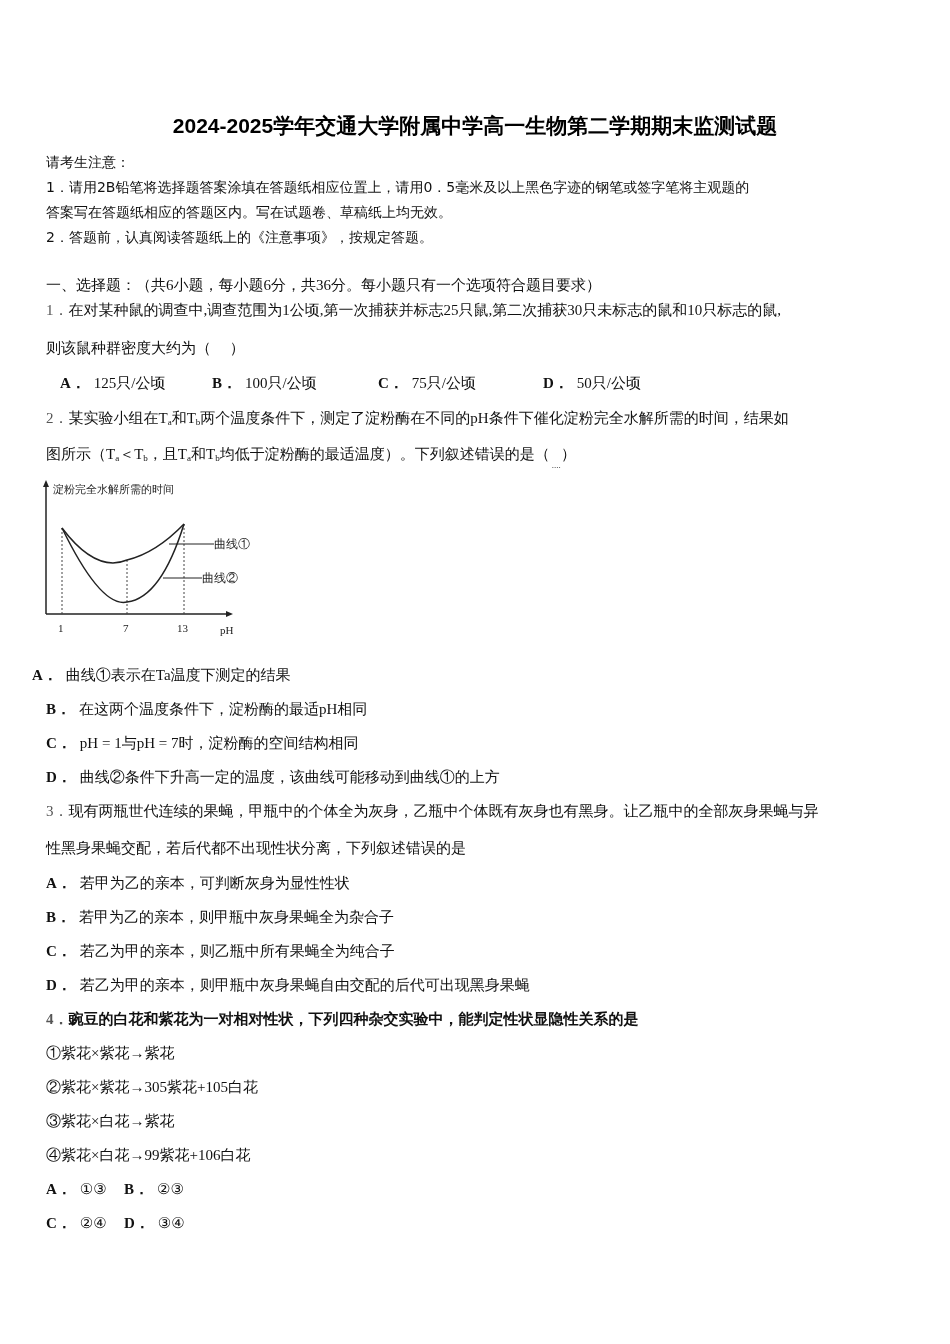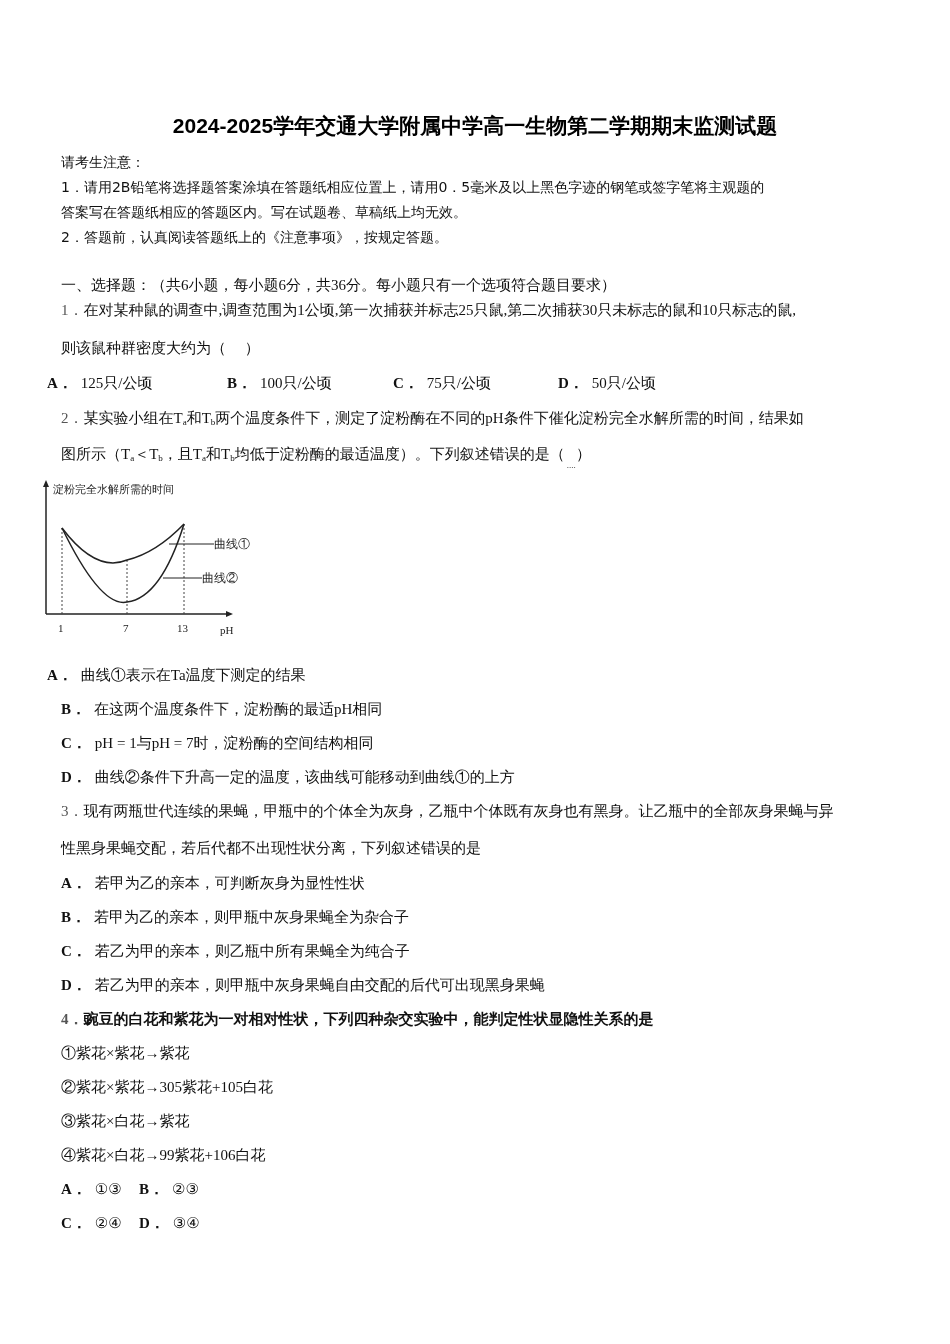--- a/index.html
+++ b/index.html
@@ -1,21 +1,21 @@
 <!DOCTYPE html>
 <html><head>
 <meta charset="utf-8">
 <style>
   html, body { margin:0; padding:0; background:#ffffff; }
   body { width:950px; height:1344px; position:relative; overflow:hidden;
          font-family: "Liberation Serif", "DejaVu Serif", serif; color:#111; }
   .abs { position:absolute; white-space:nowrap; }
   .title { left:0; width:950px; top:112px; text-align:center; font-family:"Liberation Sans","DejaVu Sans",sans-serif;
            font-weight:bold; font-size:21px; letter-spacing:0px; color:#000; }
-  .line { font-size:15px; line-height:20px;margin-left:15px; }
+  .line { font-size:15px; line-height:20px; }
   .notice { font-family:"DejaVu Sans", sans-serif; font-size:14px; }
   .opt { font-size:15px; }
   .opt b { font-weight:bold; margin-right:8px; }
   .qnum { color:#555; }
   .dots { position:relative; }
   .dots::after { content:"...."; position:absolute; left:2px; top:9px; font-size:9px; letter-spacing:0px; }
   sub { font-size:9px; vertical-align:-2px; }
   .chart { position:absolute; left:36px; top:478px; width:230px; height:170px; }
   .chart svg text { font-family:"Liberation Serif","DejaVu Serif",serif; }
 </style>
@@ -28,21 +28,21 @@
 <div class="abs line notice" style="left:46px;top:177px;">1．请用2B铅笔将选择题答案涂填在答题纸相应位置上，请用0．5毫米及以上黑色字迹的钢笔或签字笔将主观题的</div>
 <div class="abs line notice" style="left:46px;top:202px;">答案写在答题纸相应的答题区内。写在试题卷、草稿纸上均无效。</div>
 <div class="abs line notice" style="left:46px;top:227px;">2．答题前，认真阅读答题纸上的《注意事项》，按规定答题。</div>
 
 <div class="abs line" style="left:46px;top:275px;">一、选择题：（共6小题，每小题6分，共36分。每小题只有一个选项符合题目要求）</div>
 
 <div class="abs line" style="left:46px;top:300px;">
   <span class="qnum">1．</span><span>在对某种鼠的调查中,调查范围为1公顷,第一次捕获并标志25只鼠,第二次捕获30只未标志的鼠和10只标志的鼠,</span>
 </div>
 <div class="abs line" style="left:46px;top:338px;">则该鼠种群密度大约为（　 ）</div>
-<div class="abs line opt" style="left:32px;top:373px;text-align:right;"><b>A．</b><span>125只/公顷</span></div>
+<div class="abs line opt" style="left:60px;top:373px;text-align:right;"><b>A．</b><span>125只/公顷</span></div>
 <div class="abs line opt" style="left:212px;top:373px;"><b>B．</b><span>100只/公顷</span></div>
 <div class="abs line opt" style="left:378px;top:373px;"><b>C．</b><span>75只/公顷</span></div>
 <div class="abs line opt" style="left:543px;top:373px;"><b>D．</b><span>50只/公顷</span></div>
 
 <div class="abs line" style="left:46px;top:408px;">
   <span class="qnum">2．</span><span>某实验小组在T</span><sub>a</sub><span>和T</span><sub>b</sub><span>两个温度条件下，测定了淀粉酶在不同的pH条件下催化淀粉完全水解所需的时间，结果如</span>
 </div>
 <div class="abs line" style="left:46px;top:444px;">
   <span>图所示（T</span><sub>a</sub><span>＜T</span><sub>b</sub><span>，且T</span><sub>a</sub><span>和T</span><sub>b</sub><span>均低于淀粉酶的最适温度）。下列叙述</span><span>错误</span><span>的是（</span><span class="dots">&nbsp;&nbsp;&nbsp;</span><span>）</span>
 </div>

